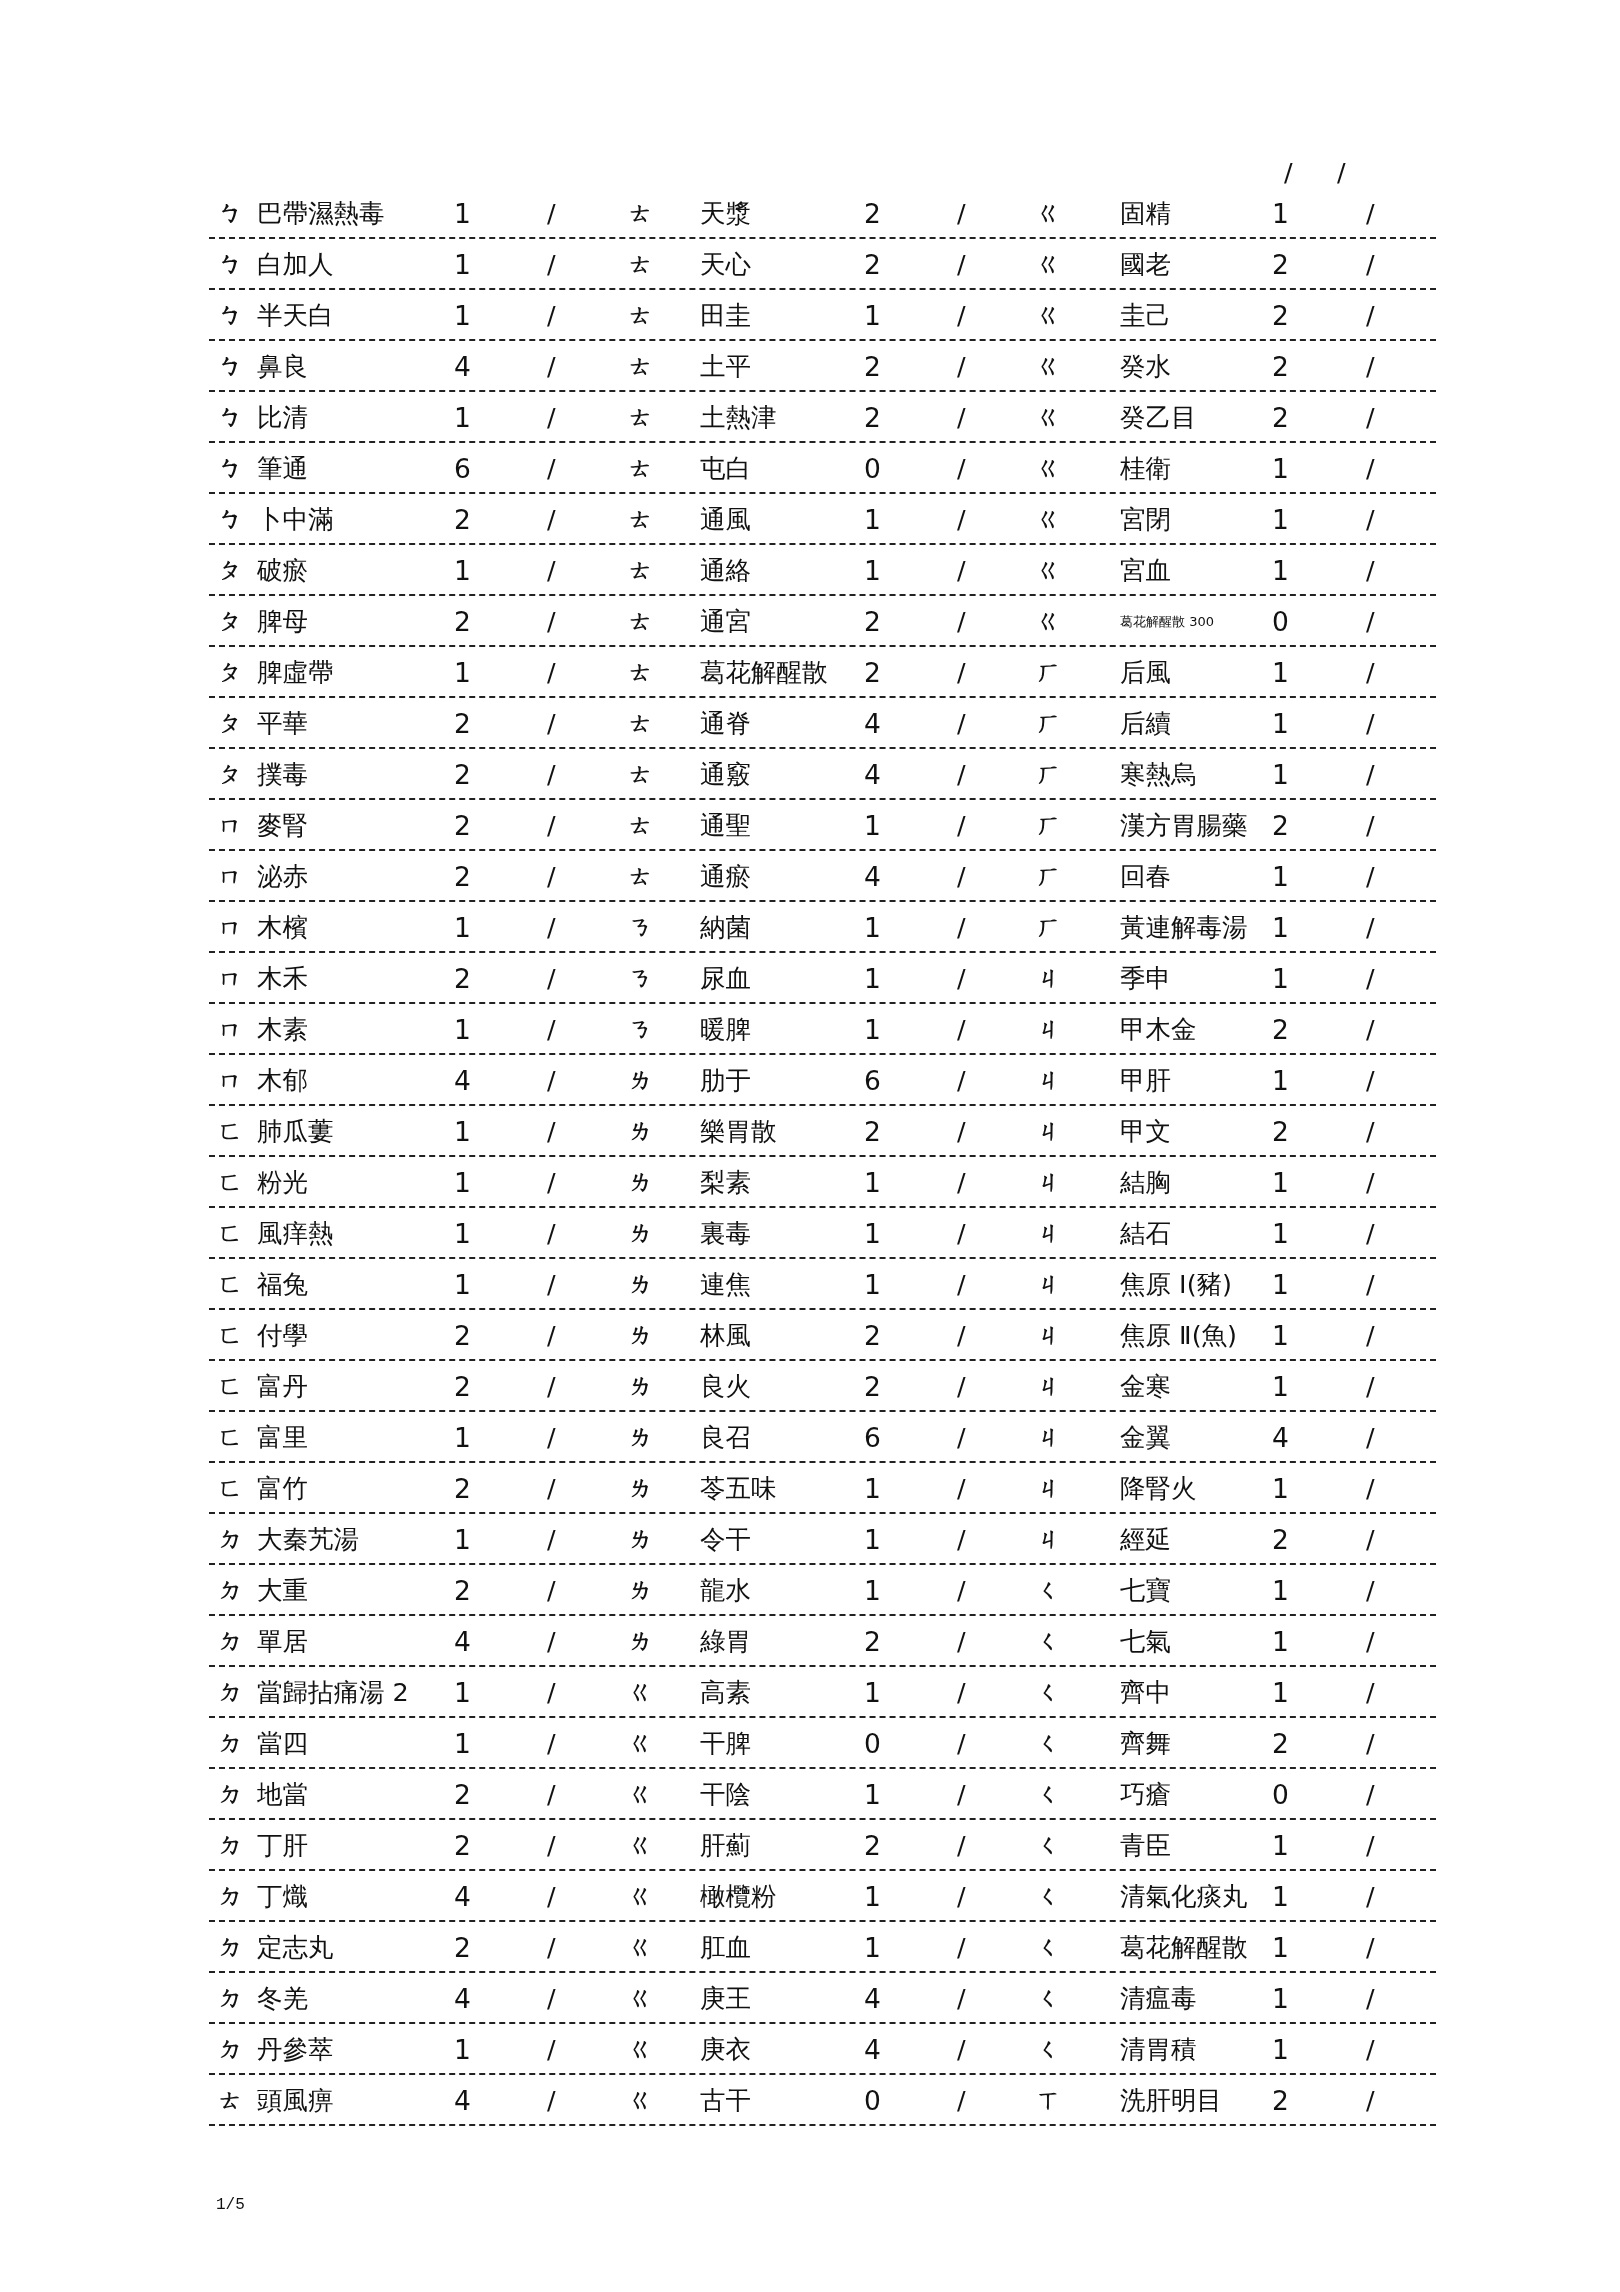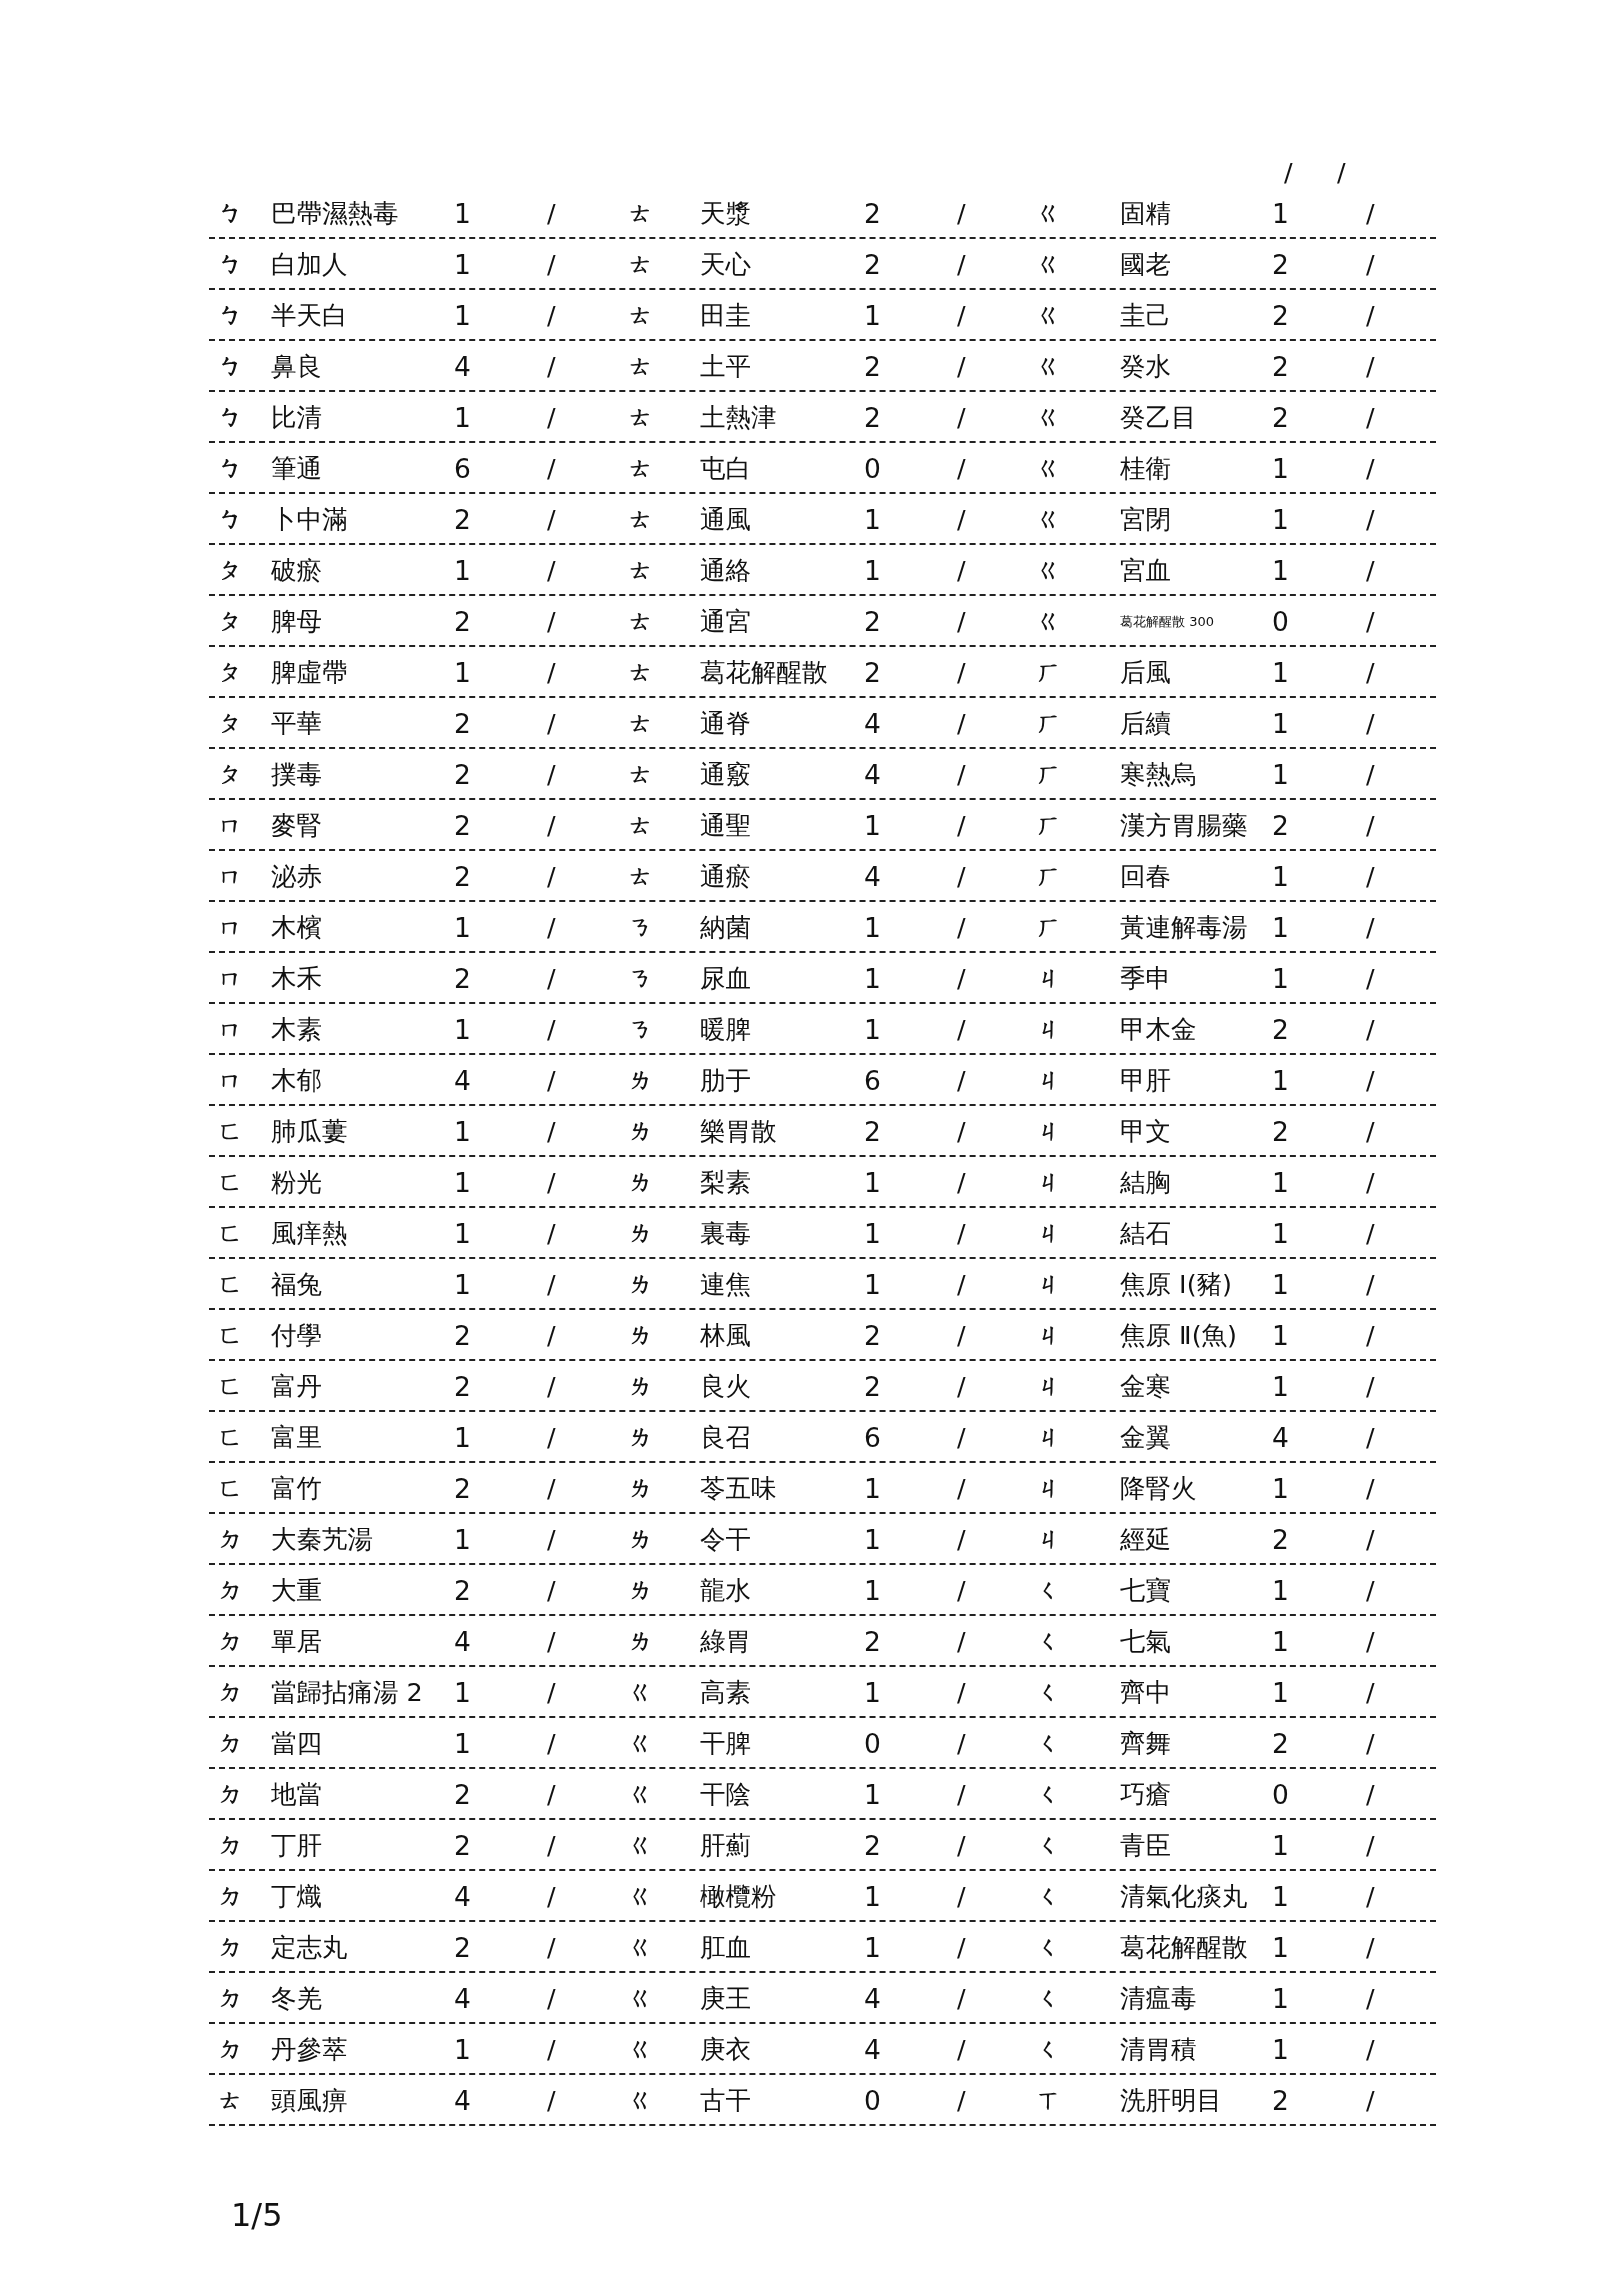--- a/index.html
+++ b/index.html
@@ -9,24 +9,24 @@
     .header-slashes span { display: inline-block; width: 53px; }
     .table { position: absolute; top: 188px; left: 209px; width: 1227px; }
     .row { position: relative; height: 51px; border-bottom: 2px dashed #222; box-sizing: border-box; }
     .cell { position: absolute; top: 0; height: 49px; line-height: 51px; font-size: 25.5px; white-space: nowrap; }
     .bpmf { font-weight: bold; font-size: 23.5px; }
     .name { font-size: 25.5px; }
     .name.small { font-size: 13px; }
     .count { font-size: 26.5px; }
     .slash { font-size: 25.5px; }
     
-    .c0 .bpmf { left: 9.8px; } .c0 .name { left: 62px; } .c0 .count { left: 245px; } .c0 .slash { left: 338px; }
+    .c0 .bpmf { left: 9.8px; } .c0 .name { left: 48px; } .c0 .count { left: 245px; } .c0 .slash { left: 338px; }
     .c1 .bpmf { left: 420px; } .c1 .name { left: 459px; margin-left: 32px; } .c1 .count { left: 655px; } .c1 .slash { left: 748px; }
     .c2 .bpmf { left: 828px; } .c2 .name { left: 911px; } .c2 .count { left: 1063px; } .c2 .slash { left: 1157px; }
-    .footer { position: absolute; top: 2196px; left: 231px; font-size: 32px; }
+    .footer { position: absolute; top: 2196px; left: 216px; font-size: 16px; font-family: Liberation Mono, monospace; }
   </style>
 </head>
 <body>
 
 <div class="header-slashes">
   <span>/</span><span>/</span>
 </div>
 
 <div class="table" id="table">
     <div class="row">

